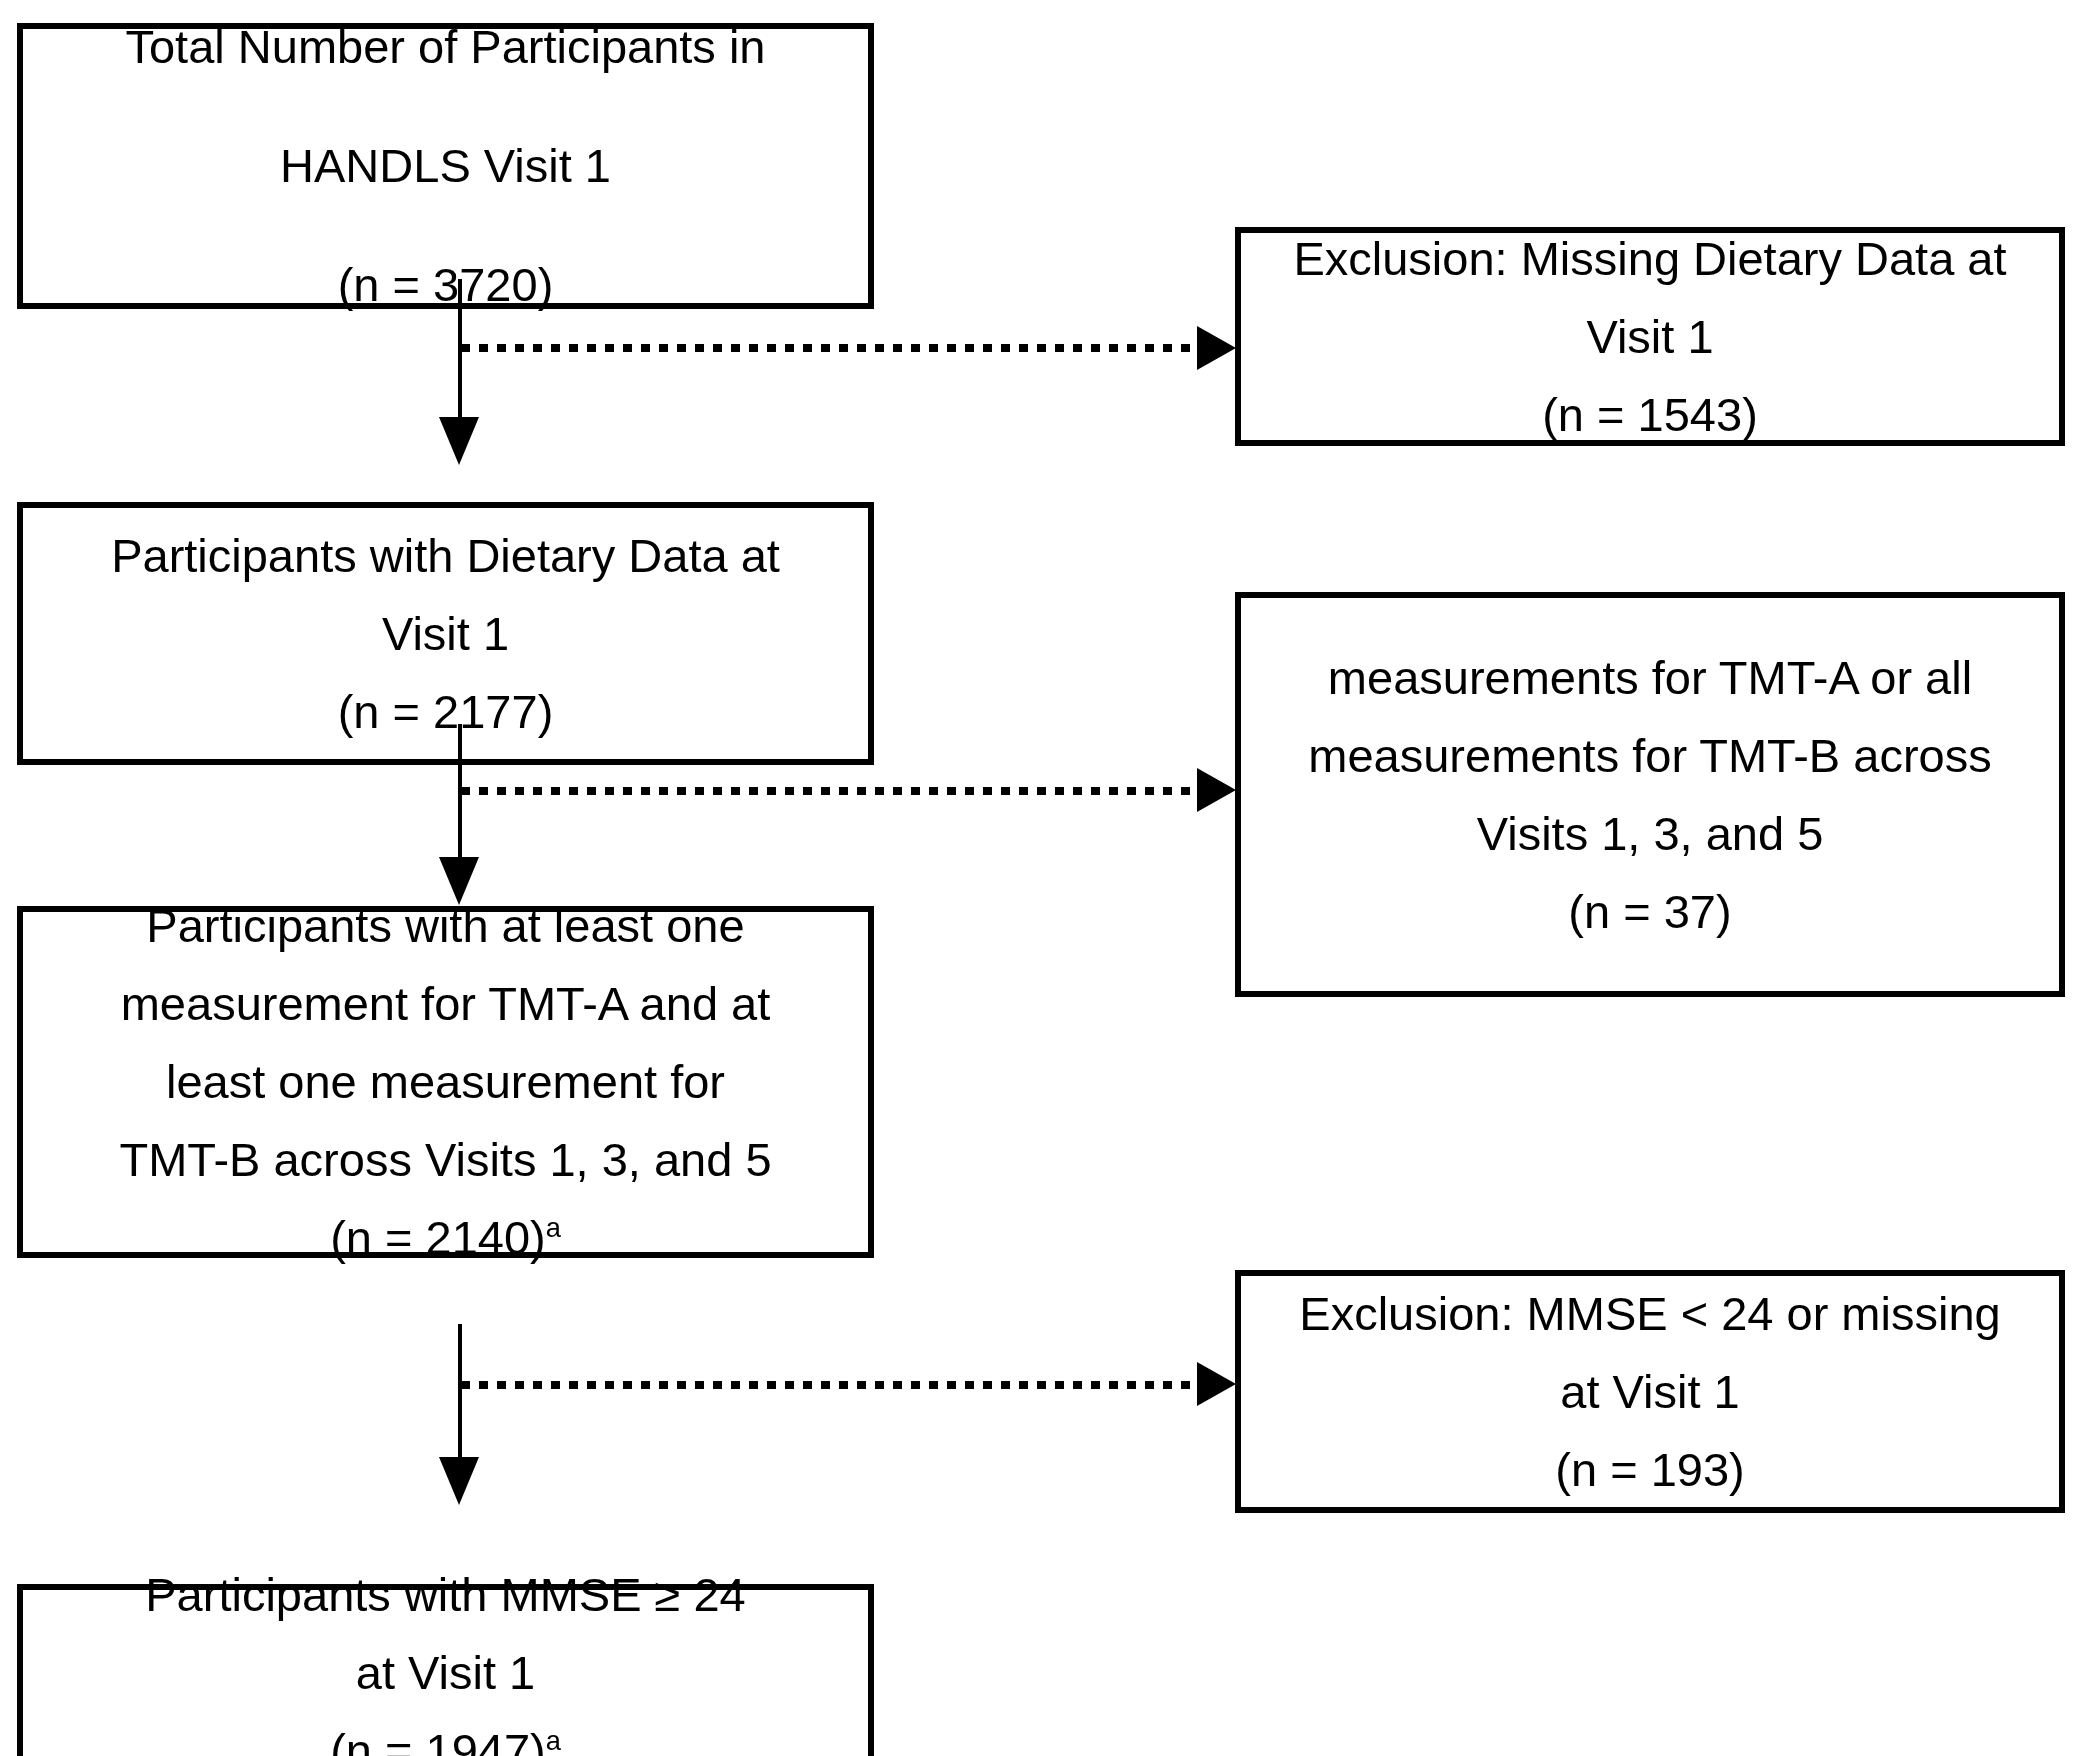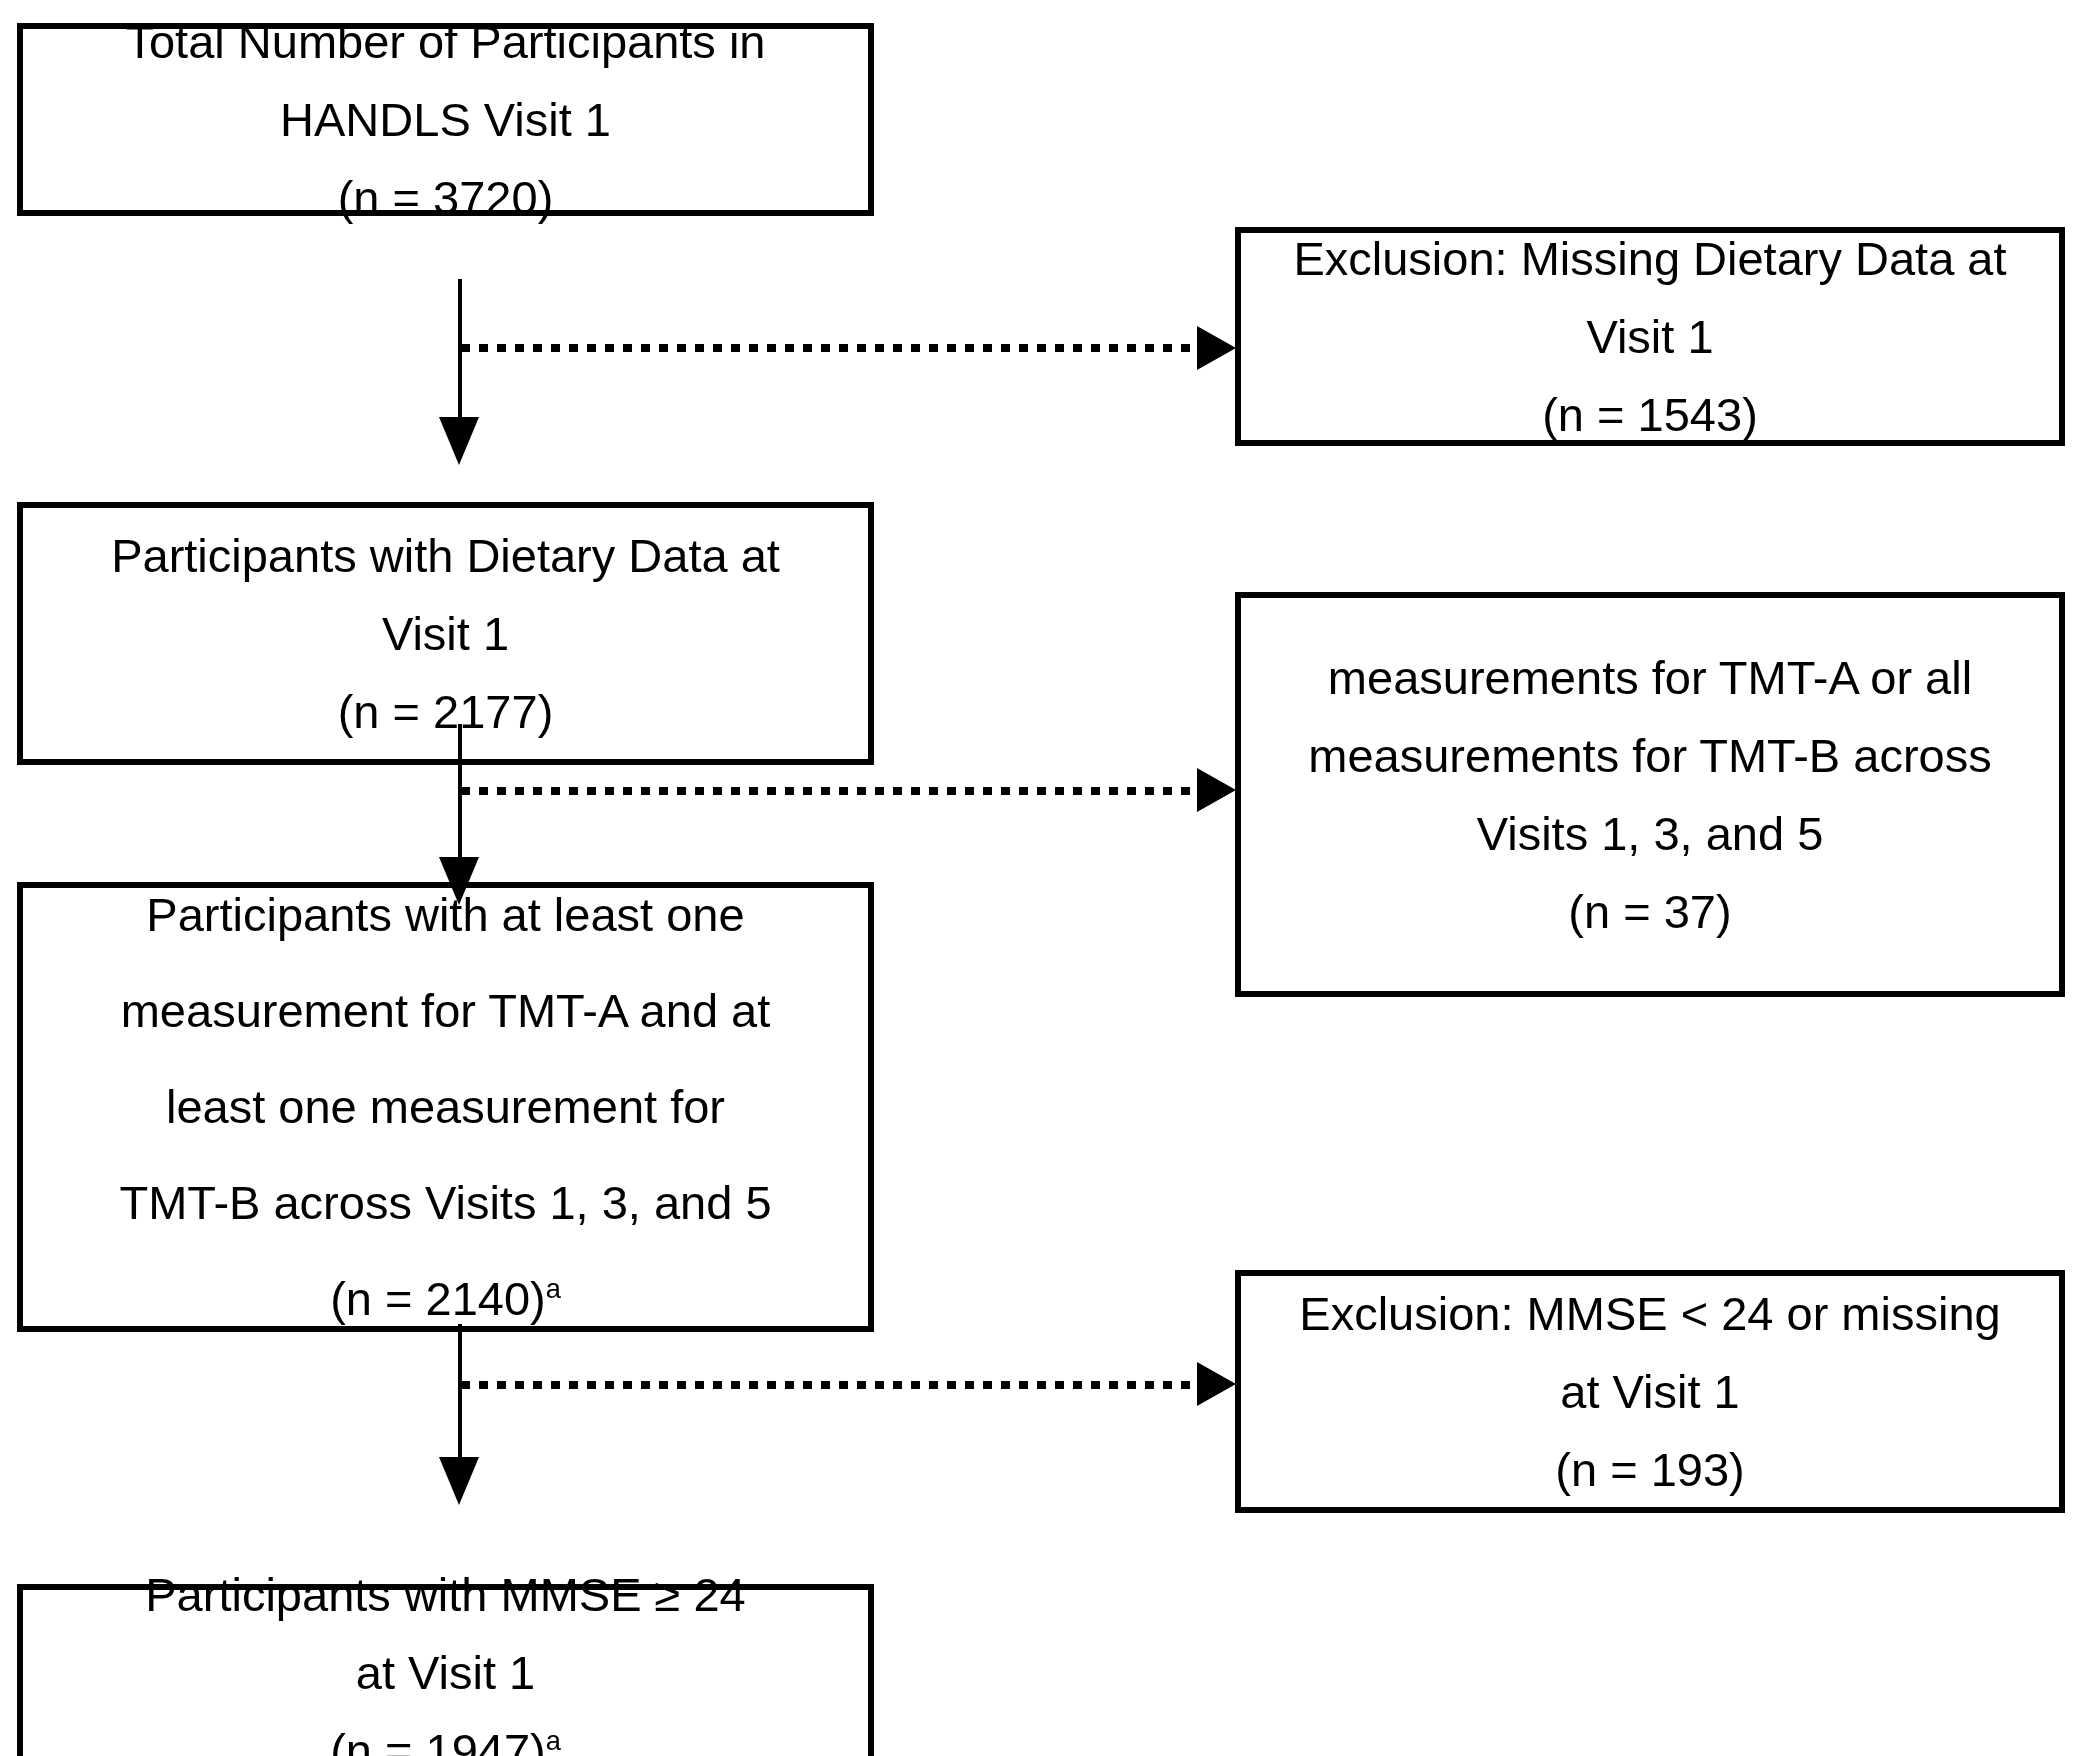--- a/index.html
+++ b/index.html
@@ -28,23 +28,23 @@
     line-height: 78px;
     white-space: nowrap;
   }
   .nsup {
     font-size: 0.58em;
     vertical-align: super;
     line-height: 0;
   }
   
   .b-main { left: 17px; width: 857px; }
-  .b1 { top: 23.4px;   height: 193px; }
+  .b1 { top: 23.4px;   height: 286px; gap: 41px; }
   .b2 { top: 461px;  height: 263px; margin-top: 41px; }
-  .b3 { top: 882px; height: 450px; gap: 18px; }
+  .b3 { top: 906px; height: 352px; }
   .b4 { top: 1584px; height: 178px; }
   
   .b-excl { left: 1235px; width: 830px; }
   .e1 { top: 227px;  height: 219px; }
   .e2 { top: 592px;  height: 405px; }
   .e3 { top: 1270px; height: 243px; }
   
   .vline {
     position: absolute;
     left: 458px;

